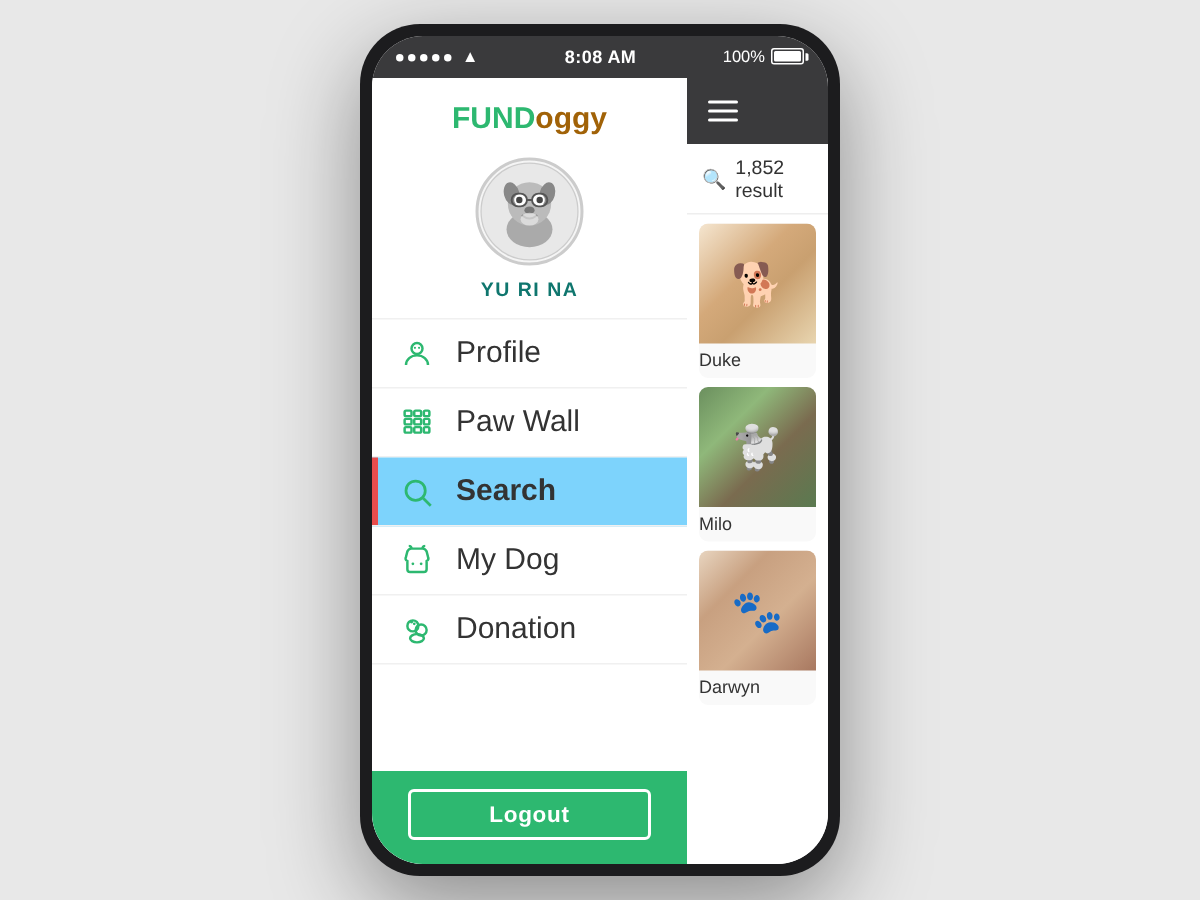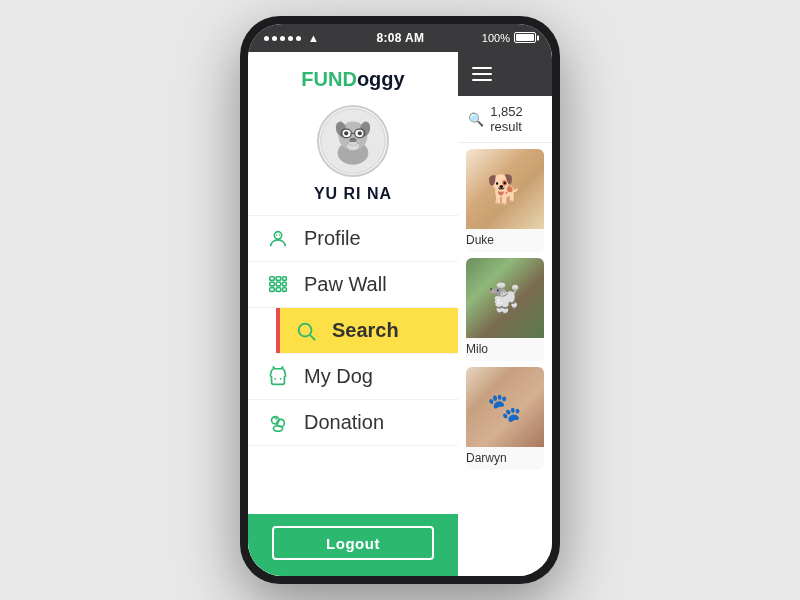--- a/index.html
+++ b/index.html
@@ -122,62 +122,61 @@
     }
     .app-logo {
       font-size: 20px;
       font-weight: 700;
       margin-bottom: 14px;
     }
     .app-logo span.fund {
       color: #2db870;
     }
     .app-logo span.oggy {
-      color: #0f172a;
+      color: #a16207;
     }
     .avatar-circle {
       width: 72px;
       height: 72px;
       border-radius: 50%;
       border: 2px solid #ccc;
       overflow: hidden;
       background: #f5f5f5;
       display: flex;
       align-items: center;
       justify-content: center;
       margin-bottom: 8px;
     }
     .dog-avatar-svg {
       width: 68px;
       height: 68px;
     }
     .username {
-      font-size: 16px;
+      font-size: 13px;
       font-weight: 600;
-      color: #0f172a;
+      color: #0f766e;
       letter-spacing: 1px;
     }
 
     
     .nav-list {
       flex: 1;
       overflow-y: auto;
     }
     .nav-item {
       display: flex;
       align-items: center;
       padding: 0 16px;
       height: 46px;
       border-bottom: 1px solid #f0f0f0;
       cursor: pointer;
       position: relative;
     }
     .nav-item.active {
-      background: #fde047;
-      margin-left: 28px;
+      background: #7dd3fc;
     }
     .nav-item.active::before {
       content: '';
       position: absolute;
       left: 0;
       top: 0;
       bottom: 0;
       width: 4px;
       background: #e84c4c;
     }

